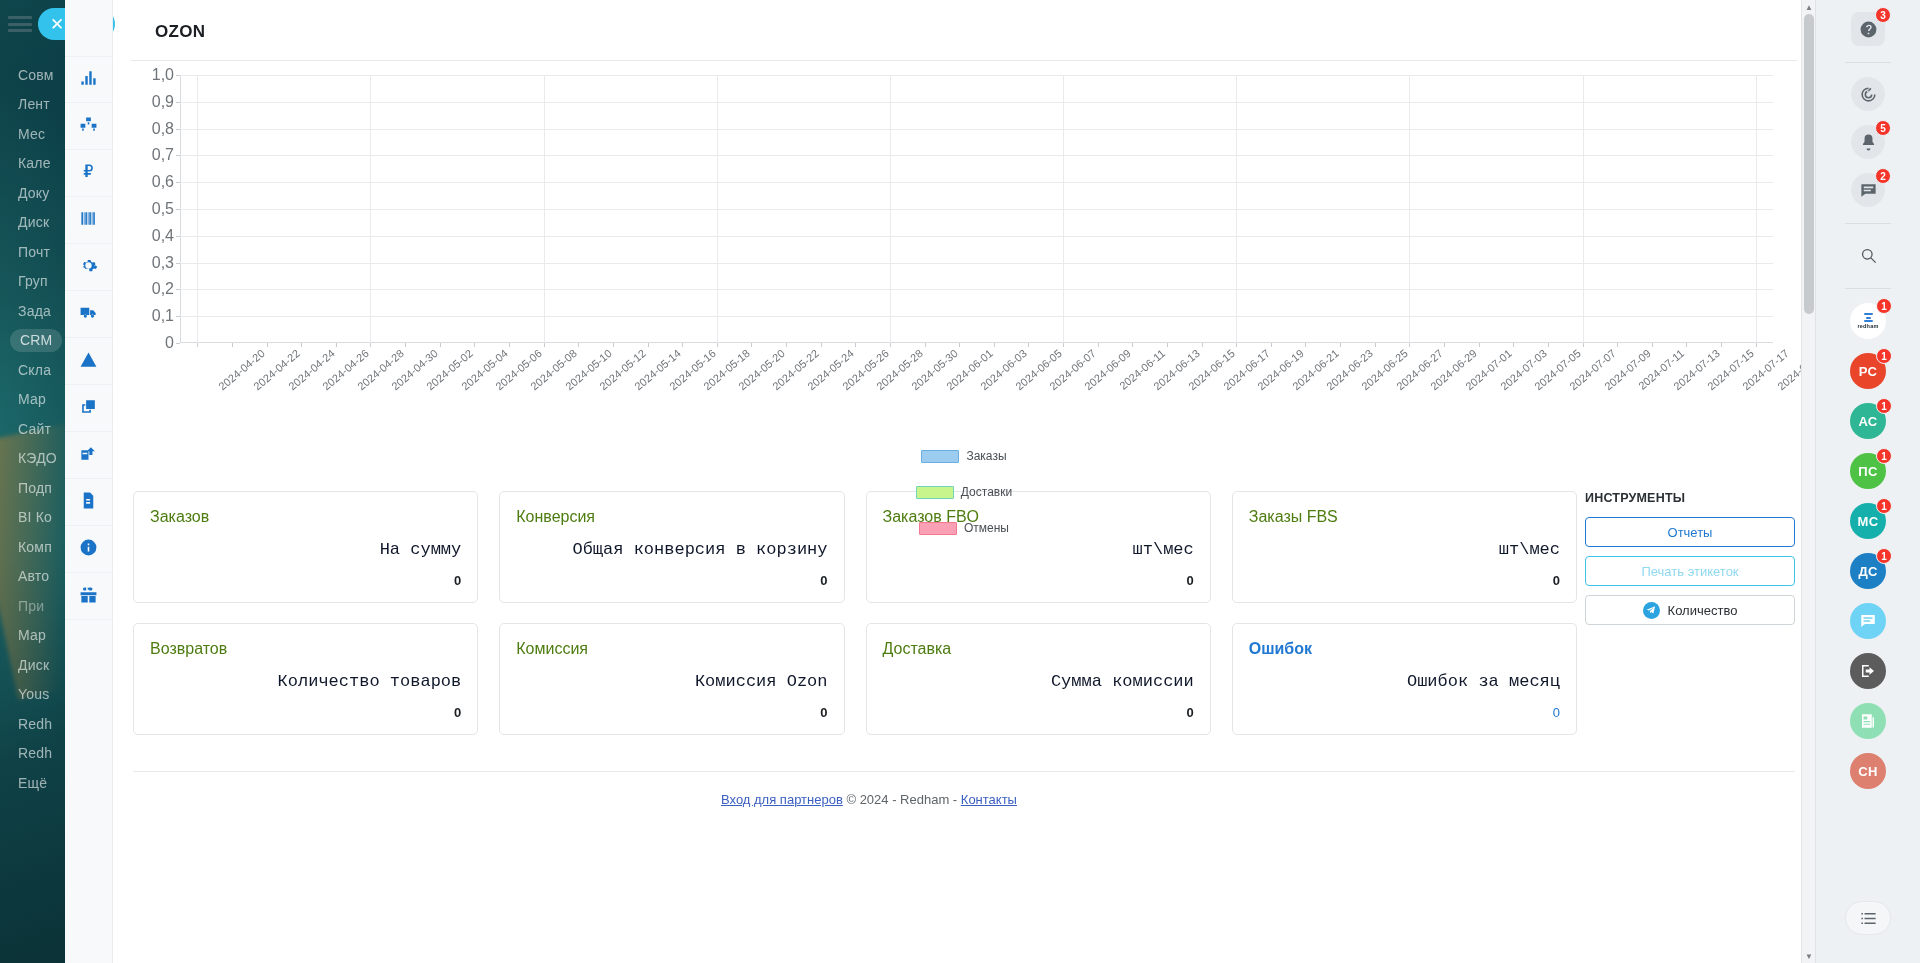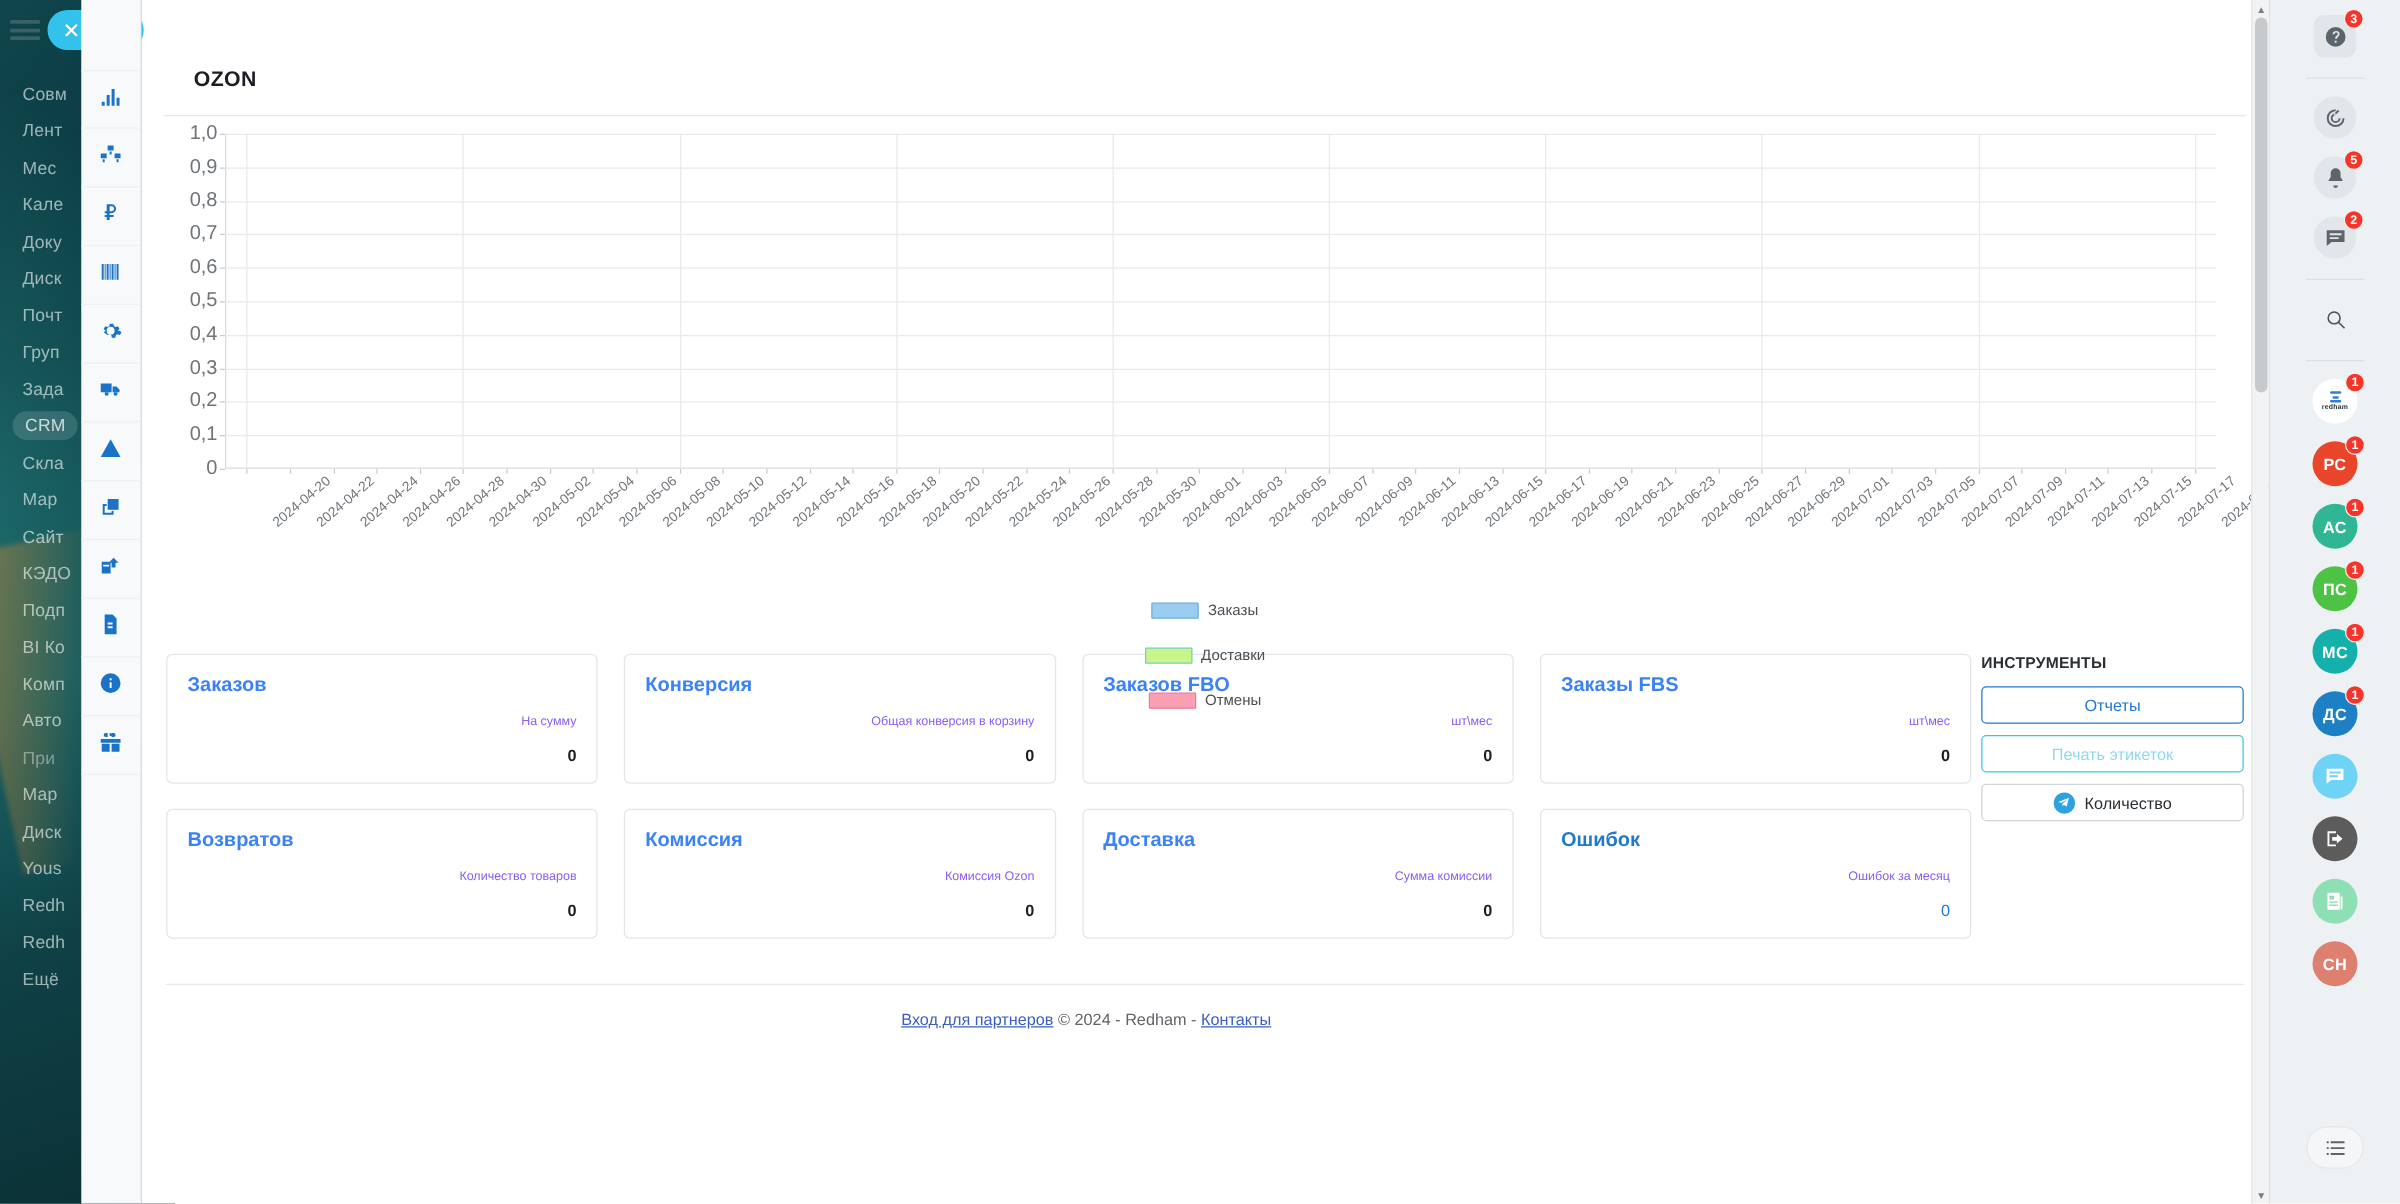--- a/index.html
+++ b/index.html
@@ -66,21 +66,21 @@
   .rail-btn:first-child { border-top: 1px solid #edf1f3; }
   .rail-btn svg { width: 19px; height: 19px; fill: #1a73c7; }
 
   
   .content {
     position: absolute; left: 113px; top: 0; right: 105px; height: 963px;
     background: #ffffff; overflow: hidden;
   }
   .page-title {
     font-size: 17px; font-weight: 700; color: #1b1f23;
-    padding: 34px 0 18px 42px; letter-spacing: .3px; margin-top: 20px;
+    padding: 22px 0 18px 42px; letter-spacing: .3px;
   }
   .hr { height: 1px; background: #e6e8eb; margin: 0 18px 0 18px; }
 
   
   .chart-wrap { position: relative; margin: 14px 20px 0 20px; height: 400px; }
   .chart-title { text-align: center; font-size: 13px; color: #6f7479; margin-bottom: 6px; }
   .plot { position: relative; height: 268px; margin-left: 47px; margin-right: 22px; }
   .grid-bg {
     position:absolute; inset:0;
     border-left: 1px solid #d9dcdf;
@@ -110,23 +110,23 @@
   .swatch { width: 38px; height: 13px; border:1px solid; border-radius:1px; }
 
   
   .cards-area { display: flex; margin: 16px 20px 0 20px; gap: 0; }
   .cards-grid { flex: 1 1 auto; display: grid; grid-template-columns: repeat(4, 1fr); gap: 20px 21px;}
   .card {
     border: 1px solid #e3e6e9; border-radius: 5px; background:#fff;
     padding: 16px 16px 14px 16px; min-height: 98px;
     display:flex; flex-direction:column; cursor: pointer;
   }
-  .card-title { font-size: 16px; font-weight: 700; color:#3b82f6; }
+  .card-title { font-size: 16px; font-weight: 400; color:#4d7c0f; }
   .card-title.accent { color:#1f78d1; font-weight:700; }
-  .card-sub { font-size: 10px; color:#8b5cf6; text-align:right; margin-top: 14px; }
+  .card-sub { font-size: 17px; color:#0f172a; text-align:right; margin-top: 14px; font-family: Liberation Mono, monospace; }
   .card-val { font-size: 13px; font-weight:700; color:#1b1f23; text-align:right; margin-top: 14px; }
   .card-val.accent { color:#1f78d1; font-weight:400; }
 
   .tools { width: 210px; margin-left: 8px; flex: 0 0 210px; }
   .tools-h { font-size: 12.5px; font-weight: 700; color:#2b3034; letter-spacing:.2px; margin-bottom: 12px;}
   .tbtn {
     height: 30px; border-radius: 4px; display:flex; align-items:center; justify-content:center;
     font-size: 13px; margin-bottom: 9px; cursor: pointer; background:#fff; gap:8px;
   }
   .tbtn.primary { border: 1px solid #1f78d1; color:#1f78d1; }

